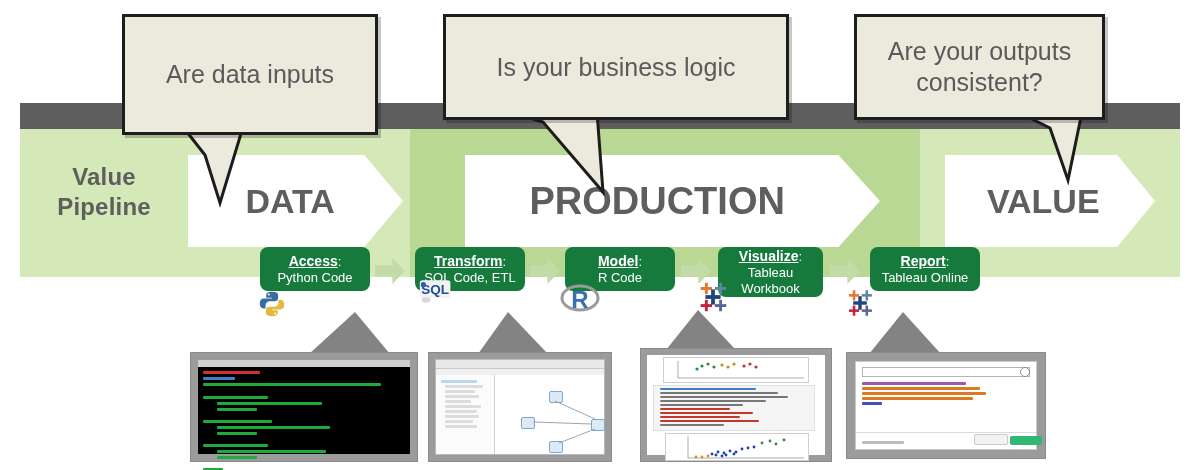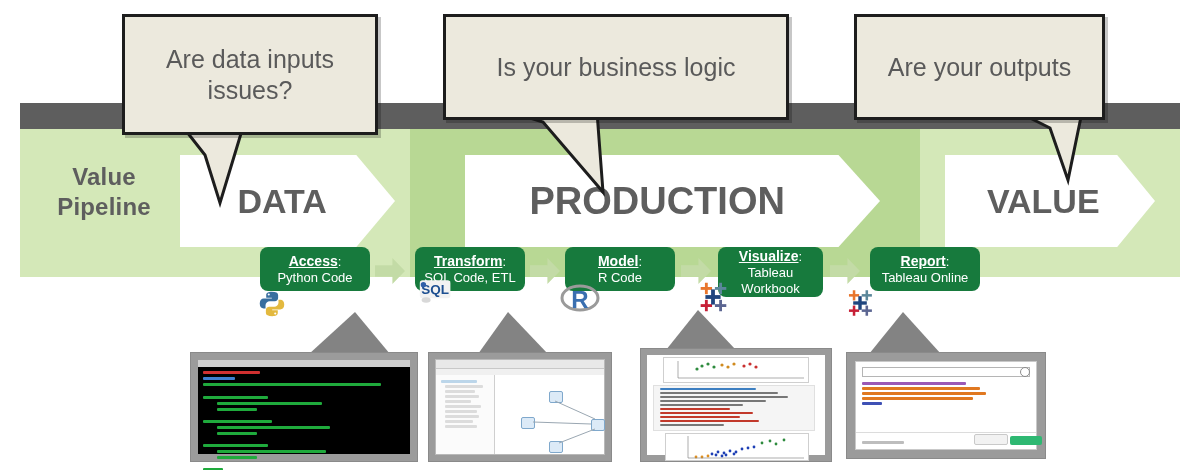--- a/index.html
+++ b/index.html
@@ -16,21 +16,21 @@
   .band-green-light2{left:920px;top:129px;width:260px;height:148px;background:#d4e8b8;}
 
   .band-label{position:absolute;left:34px;top:162px;width:140px;
        text-align:center;color:#5e5e5e;font-size:24px;font-weight:bold;
        line-height:30px;letter-spacing:.2px;}
 
   
   .chev{position:absolute;background:#ffffff;display:flex;align-items:center;
         justify-content:center;color:#5e5e5e;font-weight:bold;}
   .chev span{display:block;transform:translateX(-6%);}
-  .chev-data{left:180px;top:155px;width:215px;height:92px;font-size:34px;
+  .chev-data{left:188px;top:155px;width:215px;height:92px;font-size:34px;
      clip-path:polygon(0 0, 82% 0, 100% 50%, 82% 100%, 0 100%);}
   .chev-prod{left:465px;top:155px;width:415px;height:92px;font-size:38px;
      clip-path:polygon(0 0, 90% 0, 100% 50%, 90% 100%, 0 100%);}
   .chev-value{left:945px;top:155px;width:210px;height:92px;font-size:34px;
      clip-path:polygon(0 0, 82% 0, 100% 50%, 82% 100%, 0 100%);}
 
   
   .callout{position:absolute;background:#ece9dd;border:3px solid #1d1d1d;
      color:#5a5a5a;text-align:center;display:flex;align-items:center;
      justify-content:center;font-size:25px;line-height:31px;
@@ -156,31 +156,31 @@
   <div class="tail" style="left:1010px;top:110px;z-index:8;">
     <svg width="110" height="90" viewBox="0 0 110 90">
       <polygon points="8,2 72,2 58,70 40,18" fill="#ece9dd" stroke="#1d1d1d" stroke-width="3"></polygon>
       <rect x="4" y="0" width="70" height="5" fill="#ece9dd"></rect>
     </svg>
   </div>
 
   <div class="callout callout-1" style="z-index:9;">
     <span>
       <div>Are data inputs</div>
-      <div>issues?</div>
     </span>
   </div>
   <div class="callout callout-2" style="z-index:9;">
     <span>
       <div>Is your business logic</div>
     </span>
   </div>
   <div class="callout callout-3" style="z-index:9;">
     <span>
       <div>Are your outputs</div>
+      <div>consistent?</div>
     </span>
   </div>
 
   <div class="miniarrow ma1"></div>
   <div class="miniarrow ma2"></div>
   <div class="miniarrow ma3"></div>
   <div class="miniarrow ma4"></div>
 
   <div class="stepbox b-access">
     <div>

